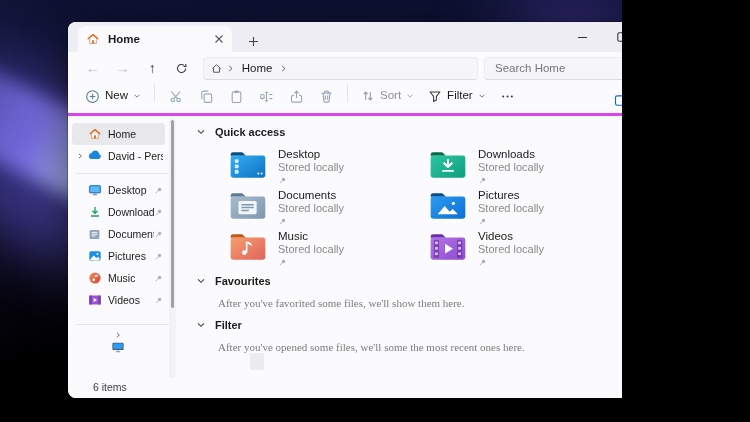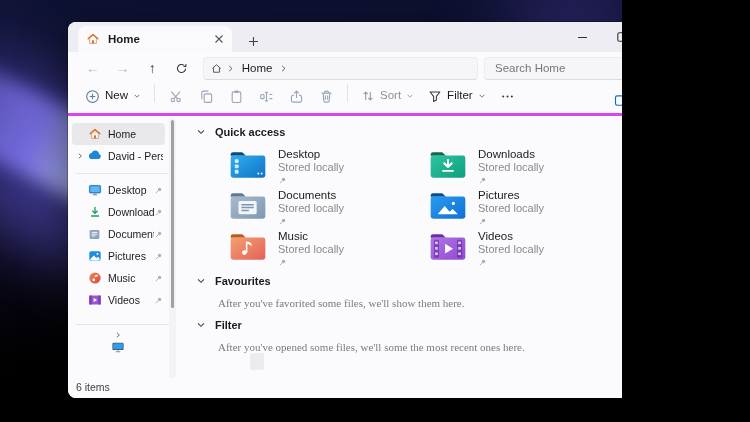--- a/index.html
+++ b/index.html
@@ -73,21 +73,21 @@
   .sechead .sectitle{font-size:11px;font-weight:700;color:#1b1b1b;}
   .emptytext{position:absolute;left:35px;font-size:11px;color:#7b7b7b;font-family:Liberation Serif, serif;}
   .qgrid{position:absolute;left:45px;top:31px;display:grid;grid-template-columns:200px 200px;grid-auto-rows:41px;}
   .tile{display:flex;align-items:flex-start;gap:10px;}
   .ticon{flex:0 0 auto;margin-top:1px;}
   .tinfo{display:flex;flex-direction:column;line-height:1.25;}
   .tname{font-size:11.5px;color:#1b1b1b;}
   .tsub{font-size:11px;color:#8a8a8a;}
   .tpin{margin-top:1px;opacity:.8;}
   
-  .statusbar{height:22px;flex:0 0 auto;display:flex;align-items:center;padding-left:8px;background:#fbfbfd;}
+  .statusbar{height:22px;flex:0 0 auto;display:flex;align-items:center;padding-left:25px;background:#fbfbfd;}
   .statusbar span{font-size:10.5px;color:#3f3f42;}
   svg{display:block;}
 </style>
 </head>
 <body>
 
 <div class="stage">
   <div class="beam beam-a2"></div>
   <div class="beam beam-a"></div>
   <div class="beam beam-teal"></div>

